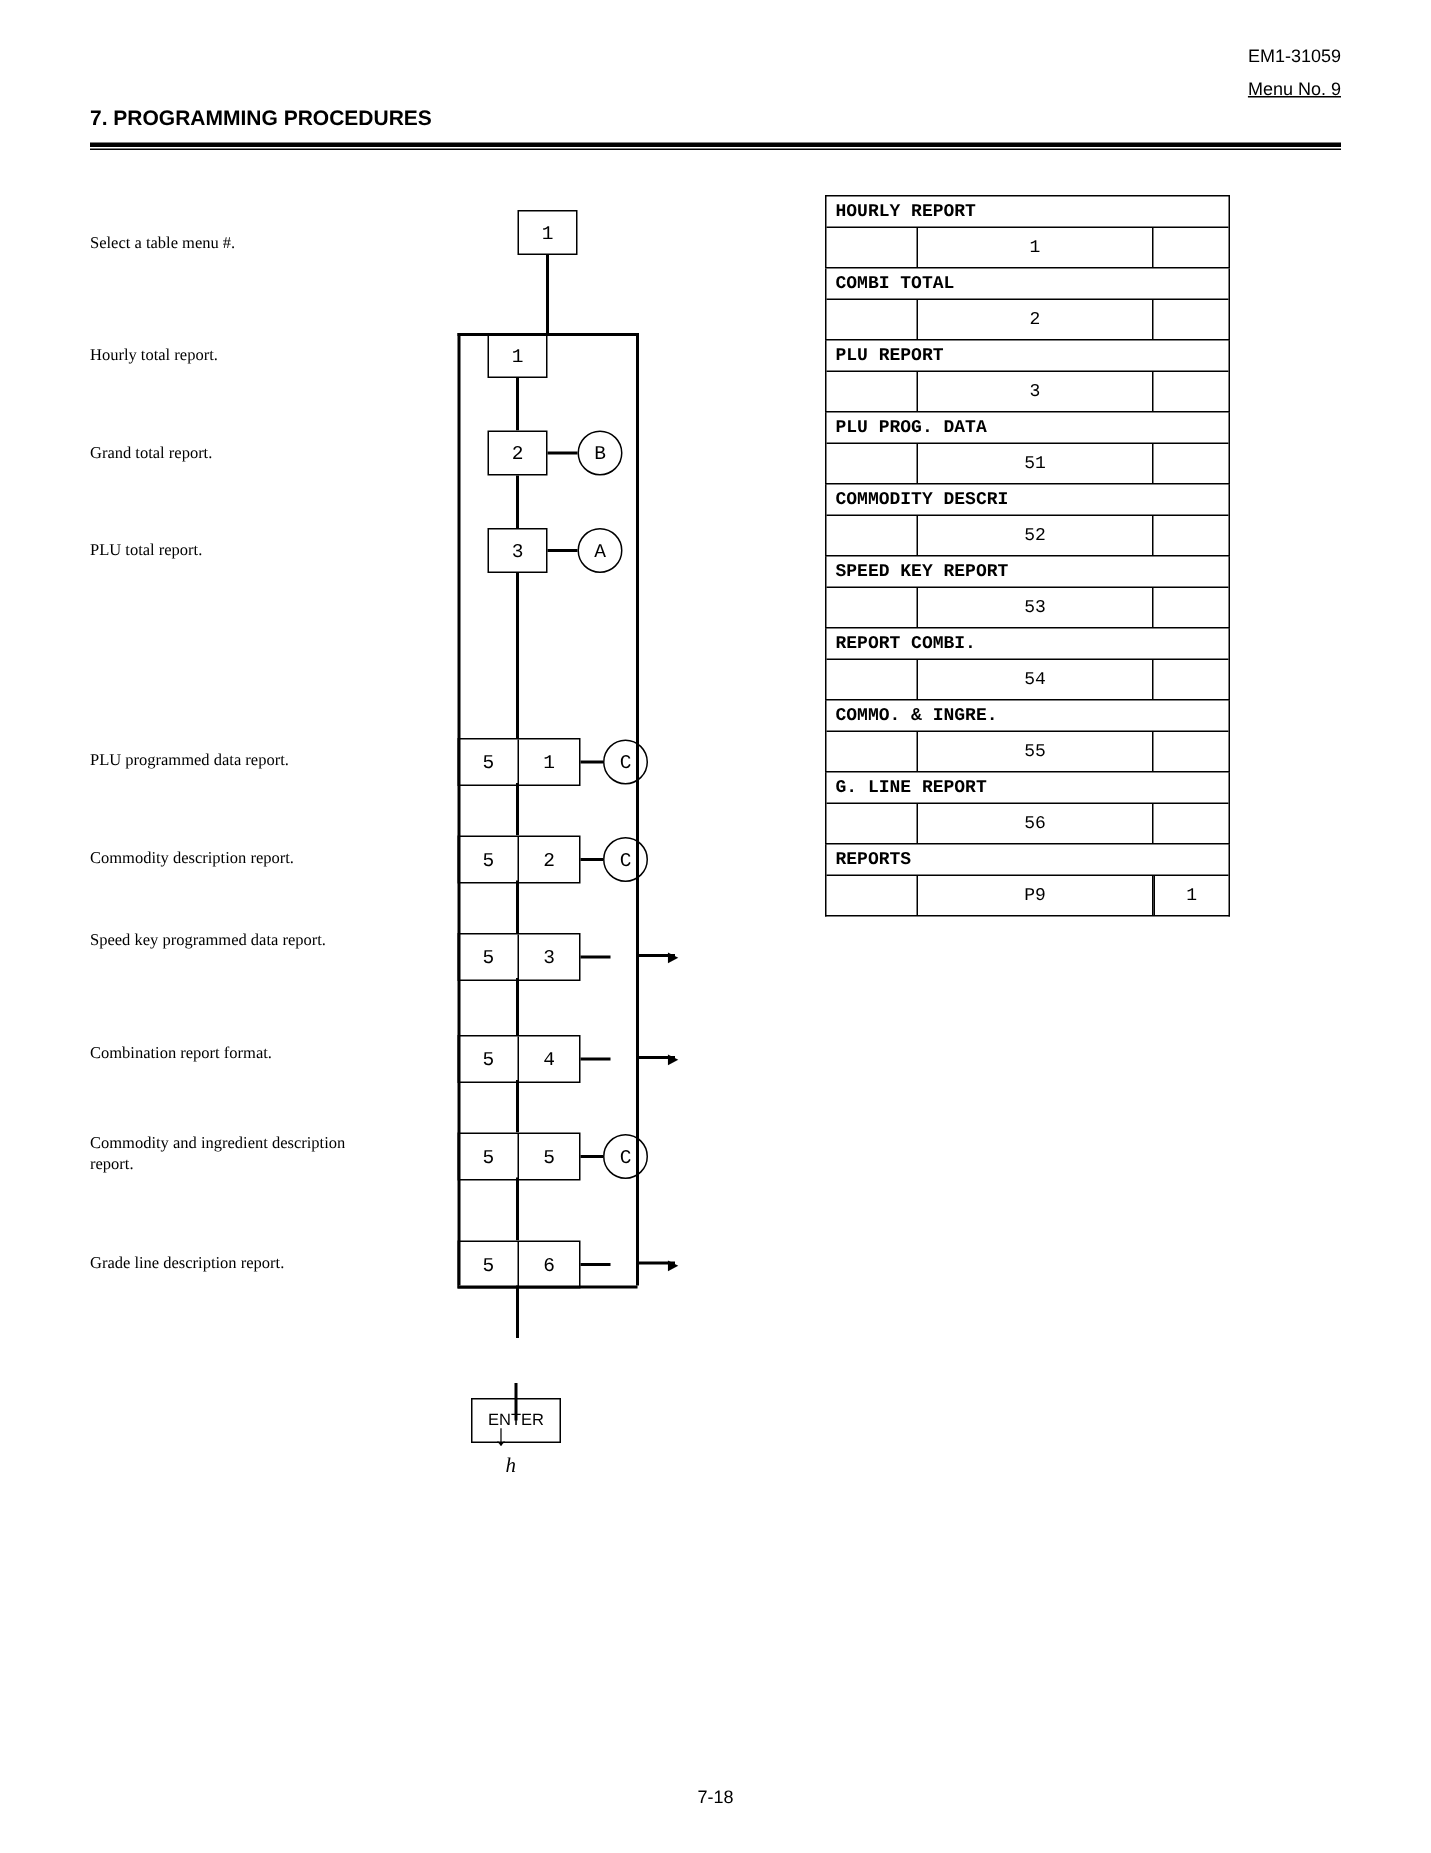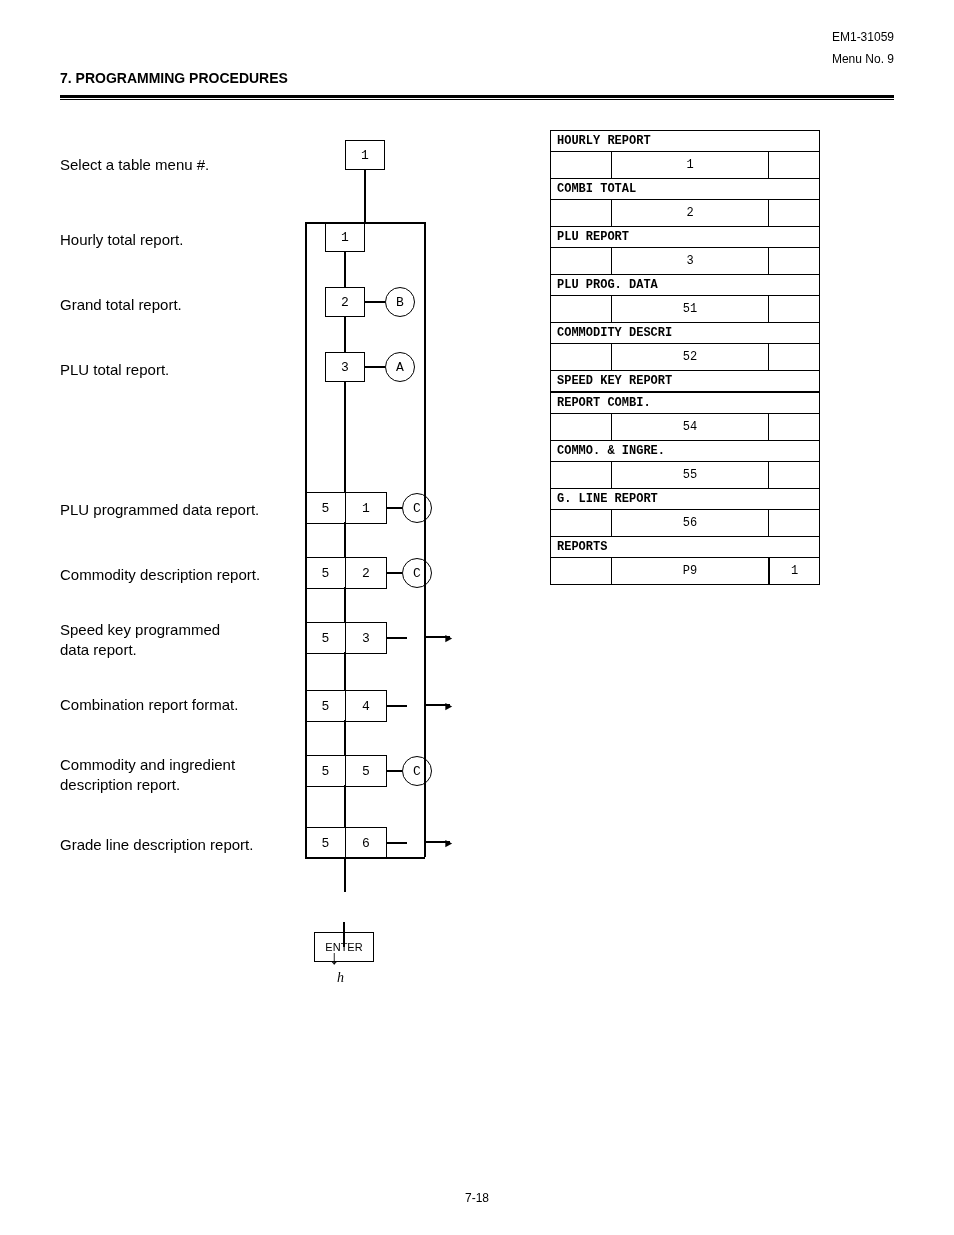--- a/index.html
+++ b/index.html
@@ -59,22 +59,22 @@
 
     
     .left-panel {
       position: absolute;
       left: 0;
       top: 0;
       width: 230px;
     }
     .desc-item {
       position: absolute;
-      font-size: 15px;
-      font-family: Liberation Sans, sans-serif;
+      font-size: 11px;
+      font-family: Liberation Serif, serif;
       line-height: 1.3;
     }
 
     
     .center-panel {
       position: absolute;
       left: 230px;
       top: 0;
       width: 230px;
     }
@@ -177,21 +177,21 @@
       font-family: Arial, sans-serif;
     }
   </style>
 </head>
 <body>
 
 <div class="page">
 
   <div class="header-right">
     <div>EM1-31059</div>
-    <div style="margin-top:8px;">Menu No. 9</div>
+    <div style="margin-top:8px;text-decoration:underline;">Menu No. 9</div>
   </div>
 
   <div class="header-title">7. PROGRAMMING PROCEDURES</div>
 
   <div class="header-line"></div>
   <div class="thin-line"></div>
 
   <div class="content">
 
     <div class="left-panel">
@@ -367,20 +367,25 @@
         <div class="report-header">COMMODITY DESCRI</div>
         <div class="report-code-row">
           <div class="report-code-cell" style="width:60px;"></div>
           <div class="report-code-cell report-code-center">52</div>
           <div class="report-code-cell report-code-right"></div>
         </div>
       </div>
 
       <div style="border:1.5px solid #000; border-top:none;">
         <div class="report-header">SPEED KEY REPORT</div>
+        <div class="report-code-row">
+          <div class="report-code-cell" style="width:60px;"></div>
+          <div class="report-code-cell report-code-center">53</div>
+          <div class="report-code-cell report-code-right"></div>
+        </div>
       </div>
 
       <div style="border:1.5px solid #000; border-top:none;">
         <div class="report-header">REPORT COMBI.</div>
         <div class="report-code-row">
           <div class="report-code-cell" style="width:60px;"></div>
           <div class="report-code-cell report-code-center">54</div>
           <div class="report-code-cell report-code-right"></div>
         </div>
       </div>

